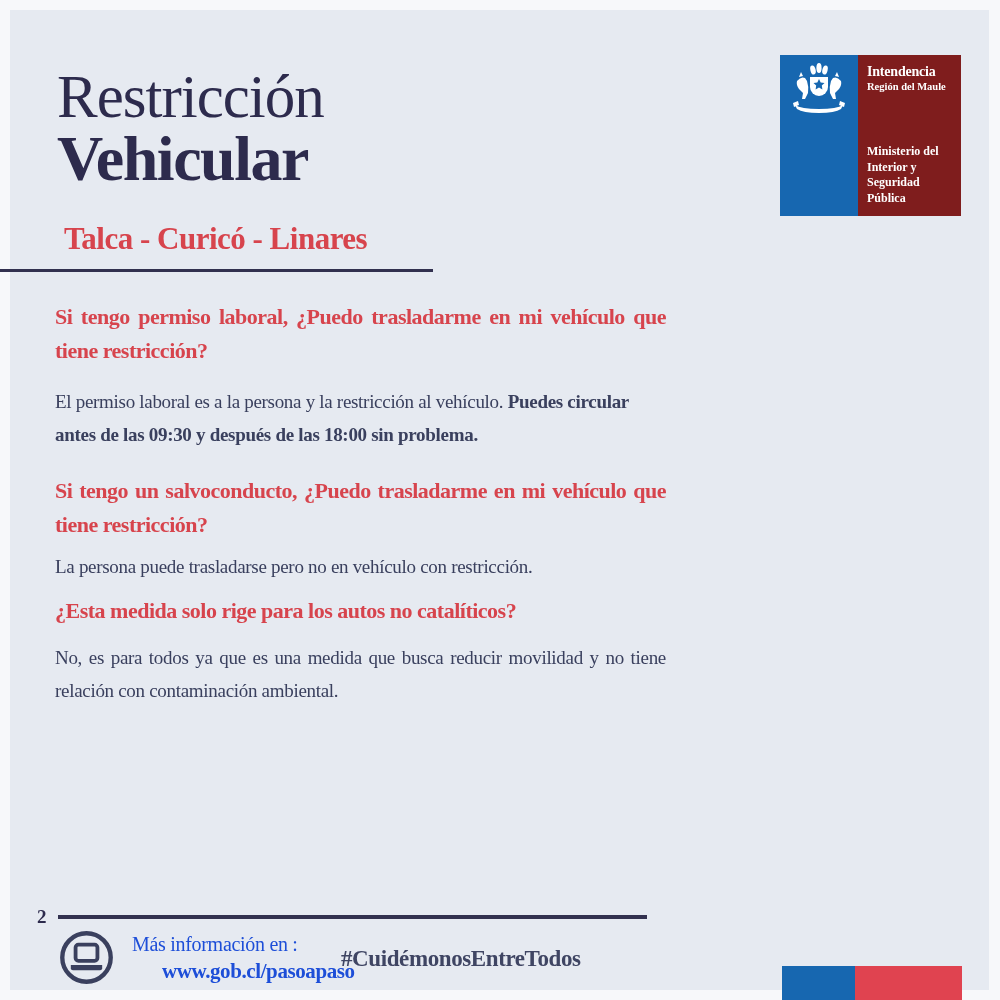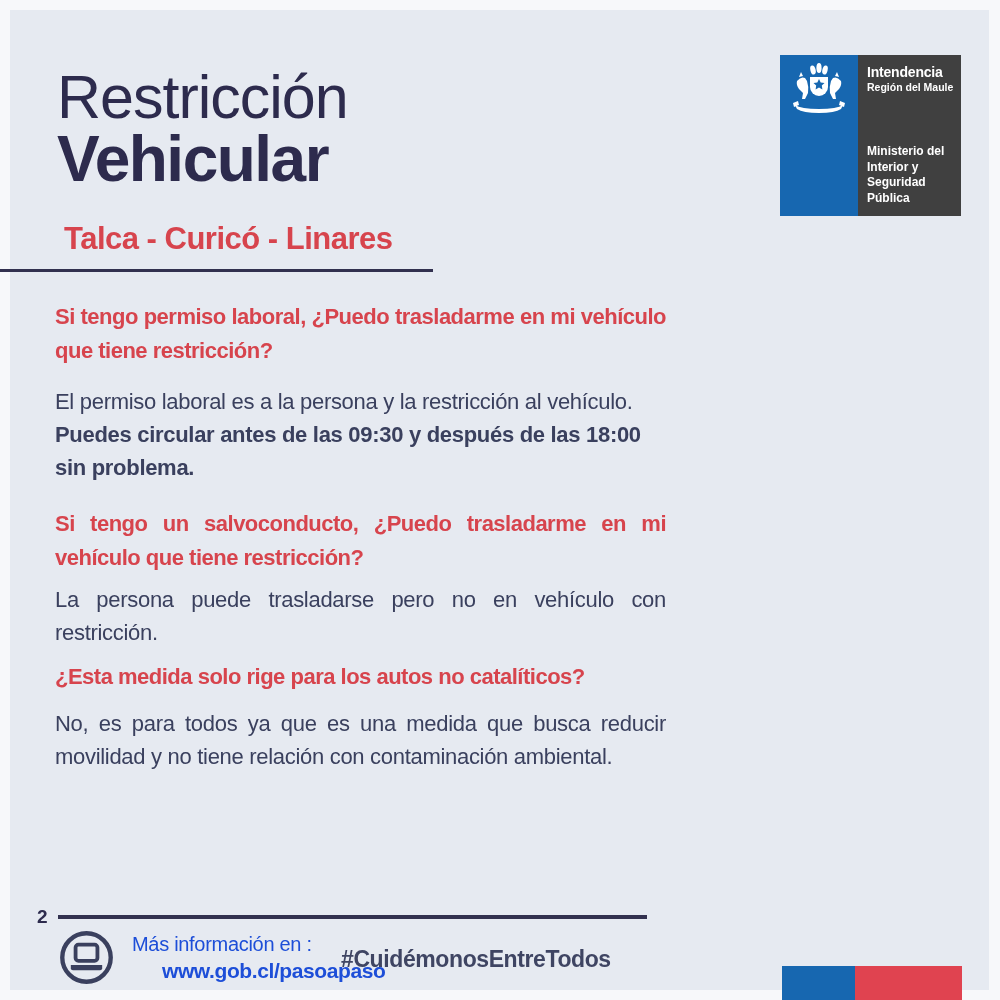--- a/index.html
+++ b/index.html
@@ -1,45 +1,45 @@
 <!DOCTYPE html>
 <html><head>
 <meta charset="utf-8">
 <style>
   html,body{margin:0;padding:0;}
   .page{
     position:relative;width:1000px;height:1000px;overflow:hidden;
     background:#f7f8fa;
-    font-family:Liberation Sans, sans-serif;
+    font-family:Liberation Serif, serif;
   }
   .panel{position:absolute;left:10px;top:10px;right:11px;bottom:10px;background:#e6eaf1;}
 
   
   .title1{position:absolute;left:57px;top:62px;font-size:61px;font-weight:400;color:#2d2b4d;letter-spacing:-1px;}
   .title2{position:absolute;left:57px;top:122px;font-size:64px;font-weight:700;color:#2d2b4d;letter-spacing:-1.5px;}
   .subtitle{position:absolute;left:64px;top:221px;font-size:31px;font-weight:700;color:#d7444d;letter-spacing:-0.5px;}
   .header-rule{position:absolute;left:0;top:269px;width:433px;height:3px;background:#32314f;}
 
   
   .gov-logo{position:absolute;left:780px;top:55px;width:181px;height:161px;display:flex;}
   .logo-blue{position:relative;width:78px;background:#1767b0;}
   .logo-blue svg{position:absolute;left:11px;top:8px;}
-  .logo-red{position:relative;flex:1;background:#404040;color:#ffffff;}
+  .logo-red{position:relative;flex:1;background:#7f1d1d;color:#ffffff;}
   .logo-org{position:absolute;left:9px;top:9px;font-size:14px;font-weight:700;letter-spacing:-0.2px;}
   .logo-region{position:absolute;left:9px;top:26px;font-size:10.5px;font-weight:700;}
   .ministry{position:absolute;left:9px;bottom:9px;font-size:12px;font-weight:700;line-height:1.32;}
   .ministry span{display:block;}
 
   
   .qa-col{position:absolute;left:55px;top:300px;width:611px;color:#3a405e;}
   .q{
     margin:0;font-size:22px;font-weight:700;color:#d7444d;
     line-height:34px;letter-spacing:-0.5px;text-align:justify;
   }
-  .a{margin:0;font-size:22px;font-weight:400;line-height:33px;letter-spacing:-0.3px;}
+  .a{margin:0;font-size:19px;font-weight:400;line-height:33px;letter-spacing:-0.3px;}
   .a.justify{text-align:justify;}
   .a strong{font-weight:700;}
   .qa + .qa{margin-top:0;}
   #qa0 .q{margin-top:0;}
   #qa0 .a{margin-top:17px;}
   #qa1 .q{margin-top:23px;}
   #qa1 .a{margin-top:8px;}
   #qa2 .q{margin-top:11px;}
   #qa2 .a{margin-top:13px;}
   #qa3 .q{margin-top:23px;}

